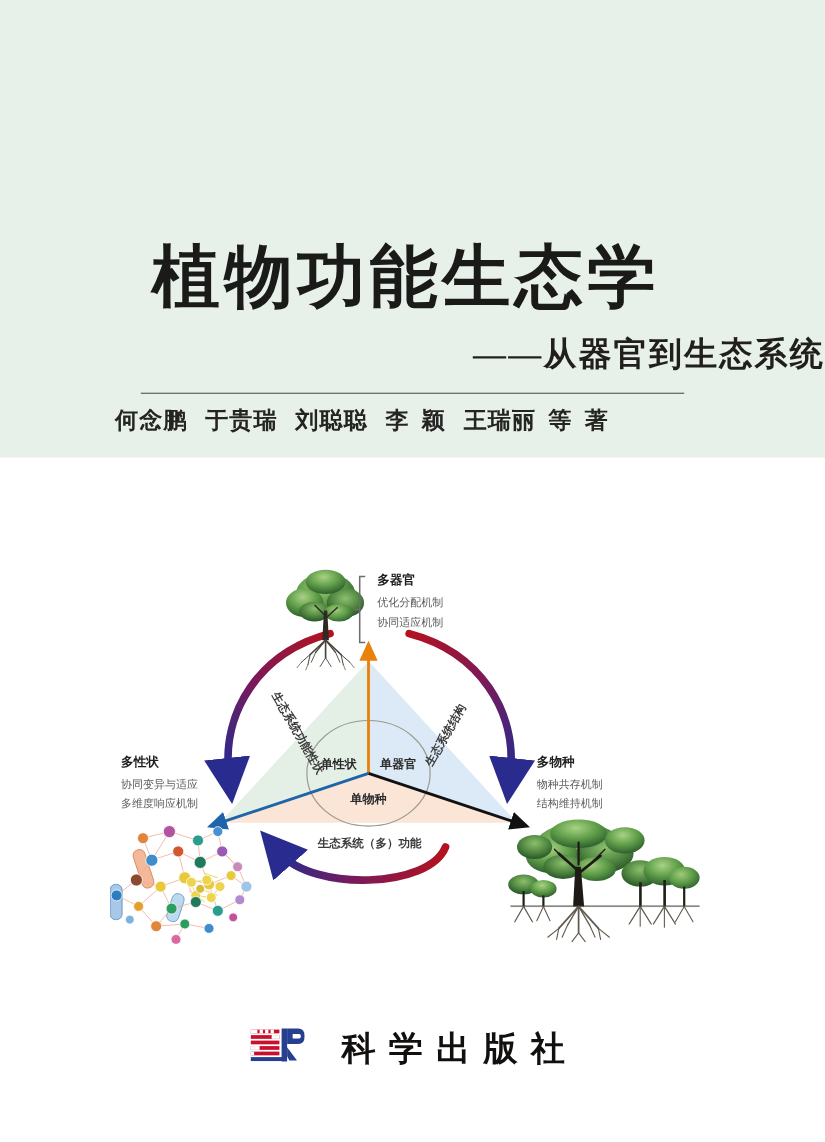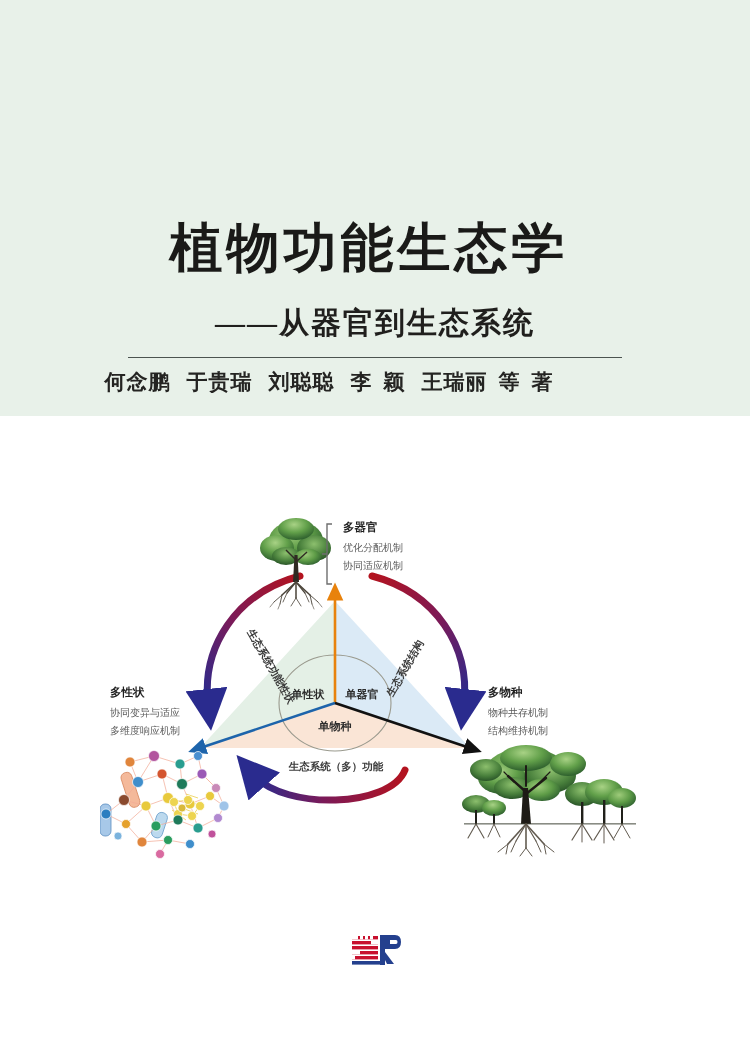--- a/index.html
+++ b/index.html
@@ -40,33 +40,33 @@
   }
 
   #main-title {
     position: absolute;
     left: 0;
     top: 222px;
     width: 738px;
     text-align: center;
     font-family: "Liberation Serif", "DejaVu Serif", serif;
     font-weight: bold;
-    font-size: 53px;
+    font-size: 62px;
     letter-spacing: 4px;
     color: #1a1a18;
     line-height: 1;
     white-space: nowrap;
   }
 
   #subtitle {
     position: absolute;
     left: 0;
     top: 308px;
     width: 750px;
-    text-align: center;
+    text-align: right;
     font-family: "Liberation Serif", "DejaVu Serif", serif;
     font-weight: bold;
     font-size: 30px;
     letter-spacing: 2px;
     color: #201f1d;
     line-height: 1;
     white-space: nowrap;
   }
 
   #author-rule {
@@ -485,15 +485,16 @@
         <rect x="22" y="11" width="7" height="3.4" fill="#ffffff"></rect>
         <rect x="3" y="21" width="8" height="3.4" fill="#ffffff"></rect>
         <rect x="3" y="26" width="3" height="3.4" fill="#ffffff"></rect>
 
         <rect x="31" y="5" width="5" height="30" fill="#24408e"></rect>
         <path d="M36,5 L46,5 Q52,5 52,12 Q52,19 46,19 L36,19 Z" fill="#24408e"></path>
         <path d="M41,10 L47,10 Q48.5,10 48.5,12 Q48.5,14 47,14 L41,14 Z" fill="#ffffff"></path>
         <path d="M36,22 L45,34 L38,34 L36,30 Z" fill="#24408e"></path>
       </svg>
     </span>
+    <span id="publisher-name">科学出版社</span>
   </div>
 
 </div>
 
 </body></html>

